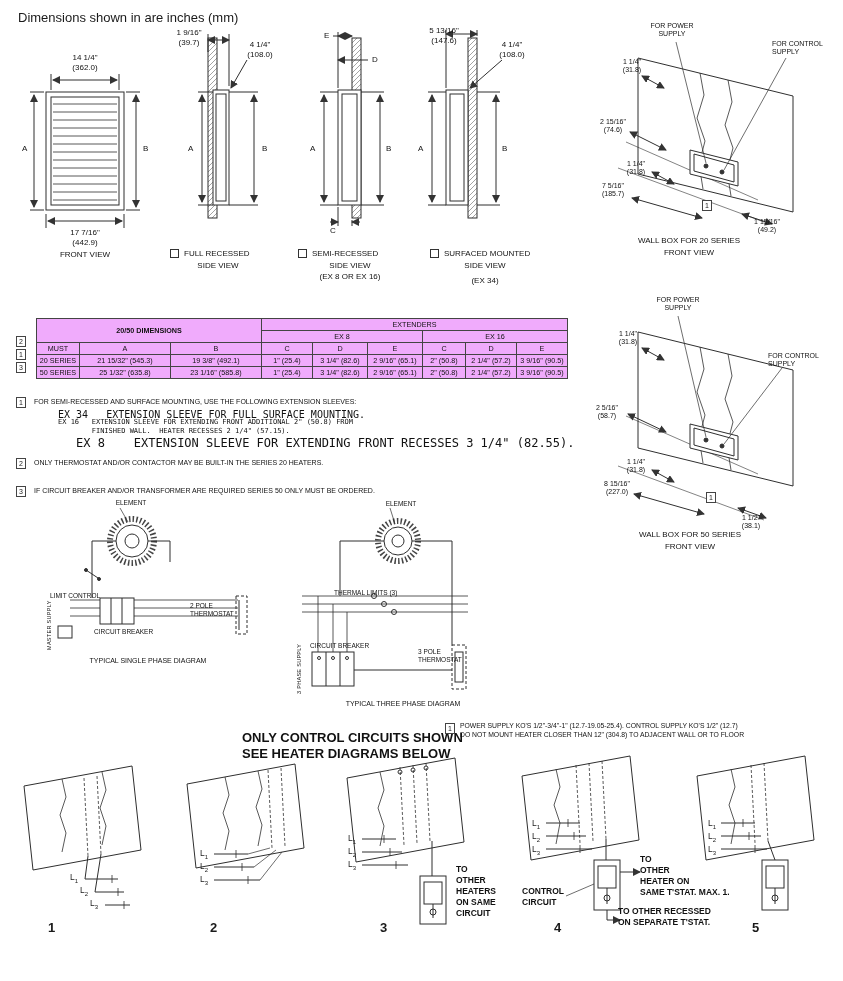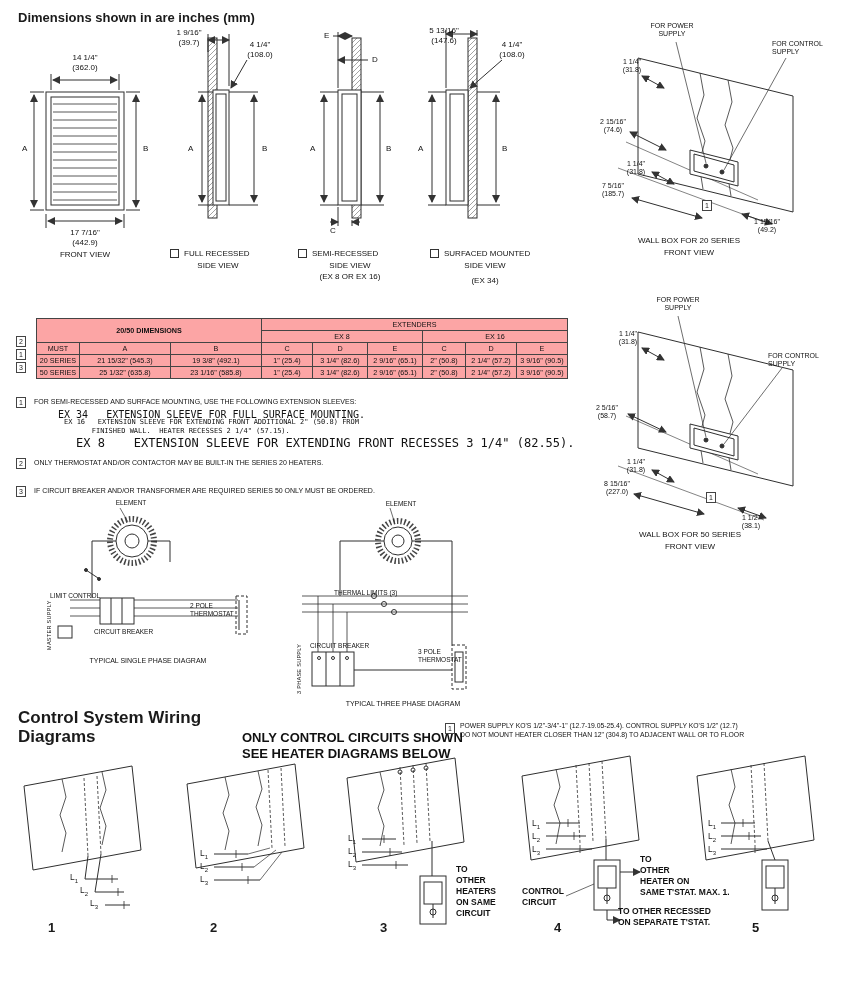--- a/index.html
+++ b/index.html
@@ -13,21 +13,21 @@
   .xs{font-size:6.5px}
   .b{font-weight:bold}
   .mono{font-family:"DejaVu Sans Mono",monospace}
   .pre{white-space:pre}
   .vert{transform:rotate(-90deg);transform-origin:0 0;font-size:5.5px;letter-spacing:.3px}
   .chk{position:absolute;width:7px;height:7px;border:1px solid #333;background:#fff}
   .flag{position:absolute;font-size:7px;line-height:9px;border:1px solid #444;padding:0 2px;background:#fff}
   .num{position:absolute;font-size:13px;font-weight:bold}
   .lsub{position:absolute;font-size:8.5px}
   .lsub sub{font-size:6px}
-  #dimtable{position:absolute;left:36px;top:318px;border-collapse:collapse;font-size:7.2px;background:#fca5a5}
+  #dimtable{position:absolute;left:36px;top:318px;border-collapse:collapse;font-size:7.2px;background:#f0abfc}
   #dimtable td{border:1px solid #444;padding:1px 2px;text-align:center;white-space:nowrap;color:#111}
   .heading{position:absolute;font-weight:bold;white-space:pre-line;line-height:1.12}
 </style>
 </head>
 <body>
 
 <div class="page">
 
 <svg width="843" height="981" viewBox="0 0 843 981">
   <defs>
@@ -226,21 +226,21 @@
       <path d="M743 819V827 M749 832V840 M755 845V853" stroke-width="0.8"></path>
       <path d="M768 841 L775 860"></path>
       <rect x="762" y="860" width="26" height="50" fill="#fff"></rect>
       <rect x="766" y="866" width="18" height="22"></rect>
       <path d="M775 888V904"></path>
           <circle cx="775" cy="898" r="3"></circle>
     </g>
   </g>
 </svg>
 
-<div class="abs" style="left:18px;top:10px;font-size:13px;font-weight:bold">Dimensions shown in are inches (mm)</div>
+<div class="abs" style="left:18px;top:10px;font-size:13px;font-weight:normal">Dimensions shown in are inches (mm)</div>
 
 <div class="lbl ctr" style="left:55px;top:53px;width:60px">14 1/4"
 (362.0)</div>
 <div class="lbl" style="left:22px;top:144px">A</div>
 <div class="lbl" style="left:143px;top:144px">B</div>
 <div class="lbl ctr" style="left:53px;top:228px;width:64px">17 7/16"
 (442.9)</div>
 <div class="lbl ctr" style="left:50px;top:250px;width:70px">FRONT VIEW</div>
 
 <div class="lbl ctr" style="left:168px;top:28px;width:42px">1 9/16"
@@ -355,21 +355,21 @@
   </tr>
 </tbody>
     </table>
 <span class="flag" style="left:16px;top:336px">2</span>
 <span class="flag" style="left:16px;top:349px">1</span>
 <span class="flag" style="left:16px;top:362px">3</span>
 
 <span class="flag" style="left:16px;top:397px">1</span>
 <div class="lbl sm" style="left:34px;top:398px">FOR SEMI-RECESSED AND SURFACE MOUNTING, USE THE FOLLOWING EXTENSION SLEEVES:</div>
 <div class="lbl mono pre" style="left:58px;top:409px;font-size:10px">EX 34   EXTENSION SLEEVE FOR FULL SURFACE MOUNTING.</div>
-<div class="lbl mono pre" style="left:64px;top:418px;font-size:7px">EX 16   EXTENSION SLEEVE FOR EXTENDING FRONT ADDITIONAL 2" (50.8) FROM</div>
+<div class="lbl mono pre" style="left:58px;top:418px;font-size:7px">EX 16   EXTENSION SLEEVE FOR EXTENDING FRONT ADDITIONAL 2" (50.8) FROM</div>
 <div class="lbl mono pre" style="left:58px;top:427px;font-size:7px">        FINISHED WALL.  HEATER RECESSES 2 1/4" (57.15).</div>
 <div class="lbl mono pre" style="left:76px;top:436px;font-size:12px">EX 8    EXTENSION SLEEVE FOR EXTENDING FRONT RECESSES 3 1/4" (82.55).</div>
 <span class="flag" style="left:16px;top:458px">2</span>
 <div class="lbl sm" style="left:34px;top:459px">ONLY THERMOSTAT AND/OR CONTACTOR MAY BE BUILT-IN THE SERIES 20 HEATERS.</div>
 <span class="flag" style="left:16px;top:486px">3</span>
 <div class="lbl sm" style="left:34px;top:487px">IF CIRCUIT BREAKER AND/OR TRANSFORMER ARE REQUIRED SERIES 50 ONLY MUST BE ORDERED.</div>
 
 <div class="lbl ctr xs" style="left:108px;top:499px;width:46px">ELEMENT</div>
 <div class="lbl xs" style="left:50px;top:592px">LIMIT CONTROL</div>
 <div class="lbl xs" style="left:94px;top:628px">CIRCUIT BREAKER</div>
@@ -378,22 +378,20 @@
 <div class="lbl vert" style="left:46px;top:650px">MASTER SUPPLY</div>
 <div class="lbl ctr sm" style="left:78px;top:657px;width:140px">TYPICAL SINGLE PHASE DIAGRAM</div>
 <div class="lbl ctr xs" style="left:378px;top:500px;width:46px">ELEMENT</div>
 <div class="lbl xs" style="left:334px;top:589px">THERMAL LIMITS (3)</div>
 <div class="lbl xs" style="left:310px;top:642px">CIRCUIT BREAKER</div>
 <div class="lbl xs" style="left:418px;top:648px">3 POLE
 THERMOSTAT</div>
 <div class="lbl vert" style="left:296px;top:694px">3 PHASE SUPPLY</div>
 <div class="lbl ctr sm" style="left:328px;top:700px;width:150px">TYPICAL THREE PHASE DIAGRAM</div>
 
-<div class="heading" style="left:18px;top:708px;font-size:17px">Control System Wiring
-Diagrams</div>
 <div class="lbl b" style="left:242px;top:730px;font-size:13px">ONLY CONTROL CIRCUITS SHOWN
 SEE HEATER DIAGRAMS BELOW</div>
 <span class="flag" style="left:445px;top:723px">1</span>
 <div class="lbl" style="left:460px;top:722px;font-size:6.8px;white-space:nowrap">POWER SUPPLY KO'S 1/2"-3/4"-1" (12.7-19.05-25.4). CONTROL SUPPLY KO'S 1/2" (12.7)</div>
 <div class="lbl" style="left:460px;top:731px;font-size:6.8px;white-space:nowrap">DO NOT MOUNT HEATER CLOSER THAN 12" (304.8) TO ADJACENT WALL OR TO FLOOR</div>
 
 <span class="lsub" style="left:70px;top:872px"><span>L</span><sub>1</sub></span>
 <span class="lsub" style="left:80px;top:885px"><span>L</span><sub>2</sub></span>
 <span class="lsub" style="left:90px;top:898px"><span>L</span><sub>3</sub></span>
 <div class="num" style="left:48px;top:920px">1</div>

